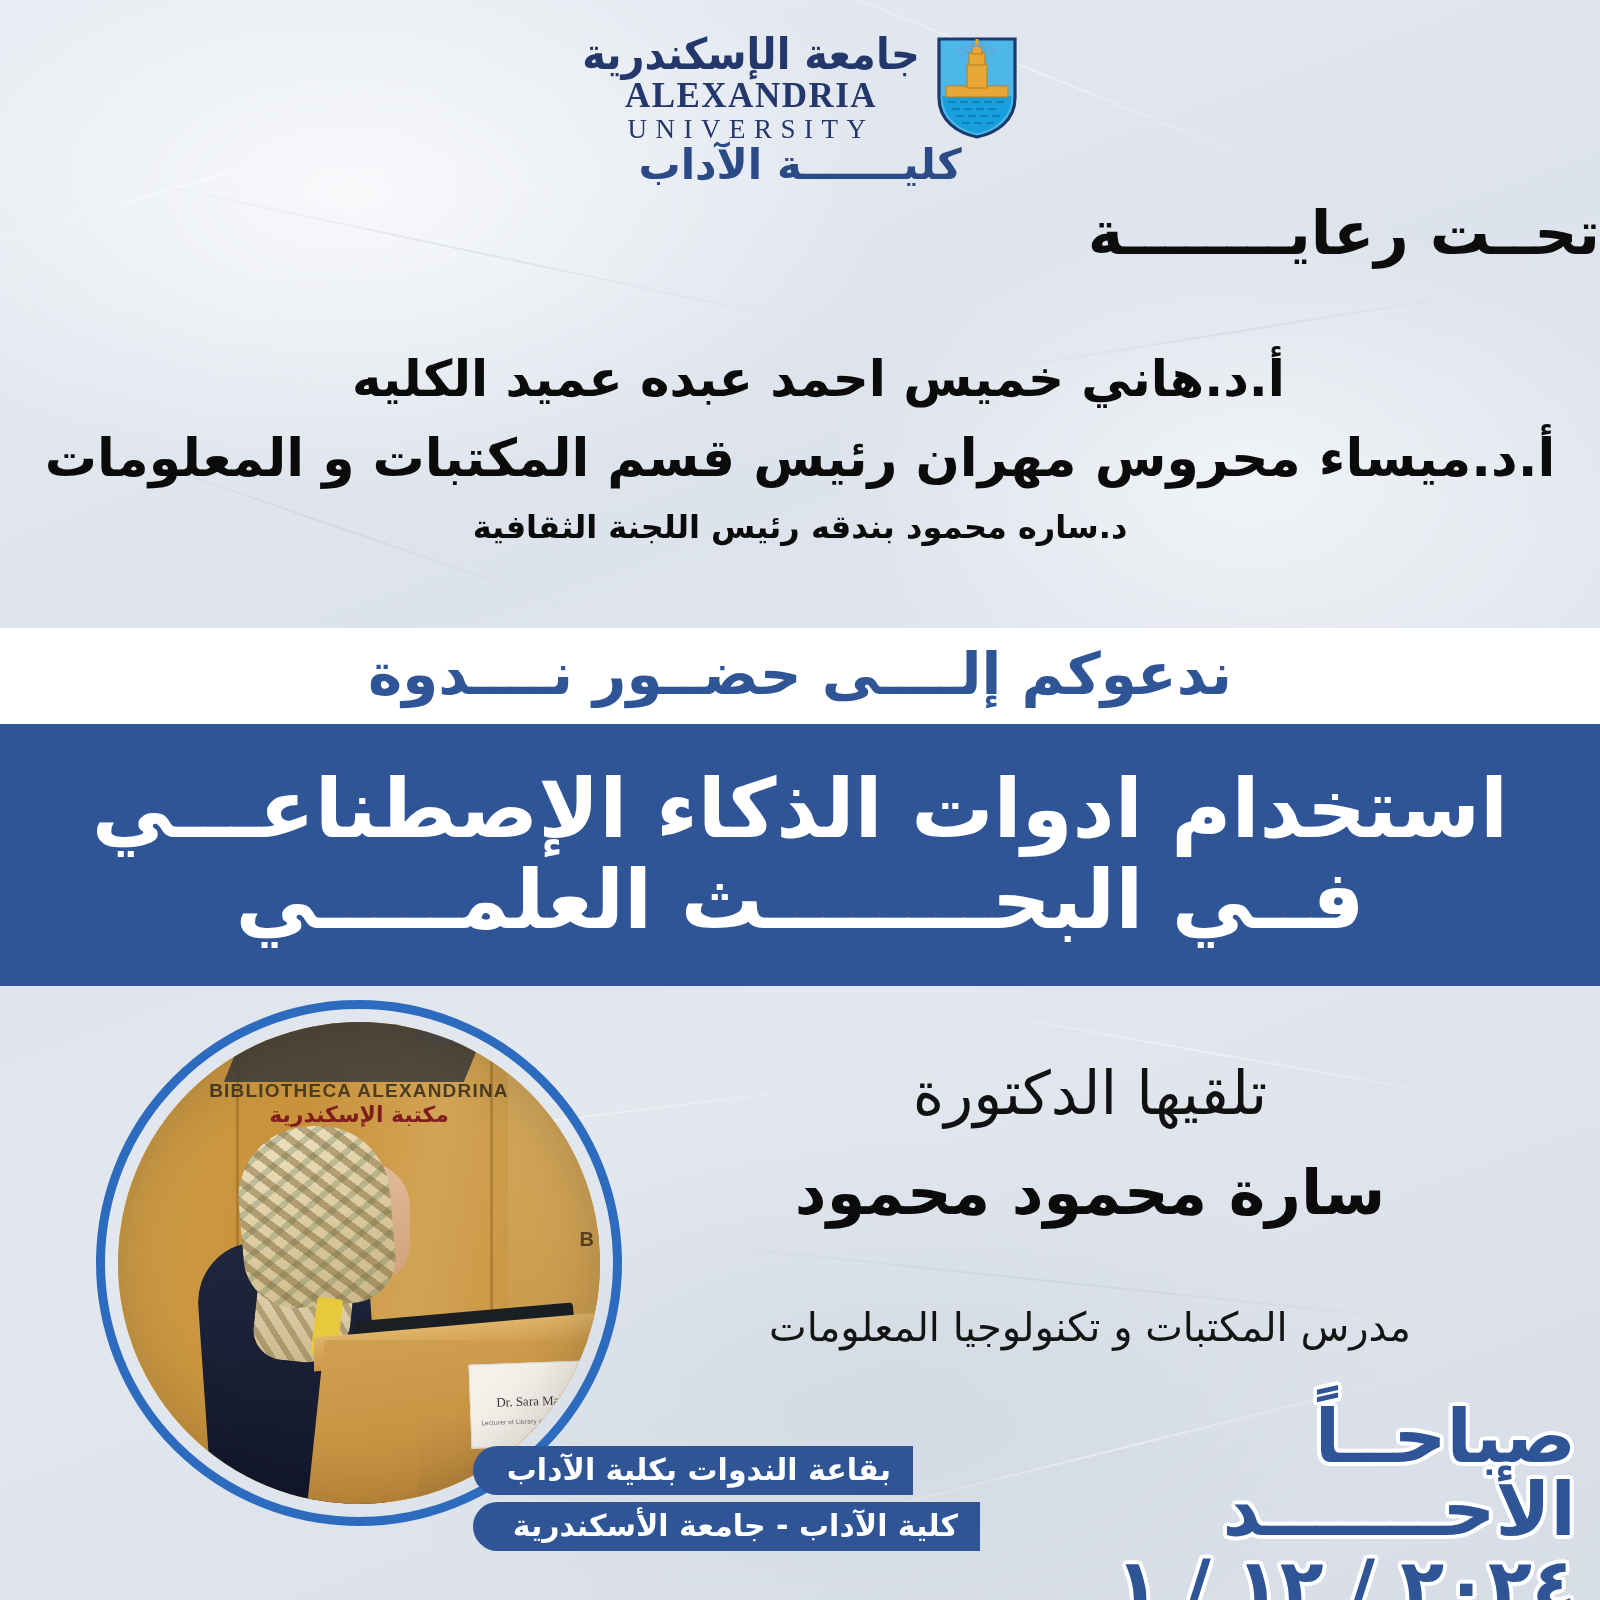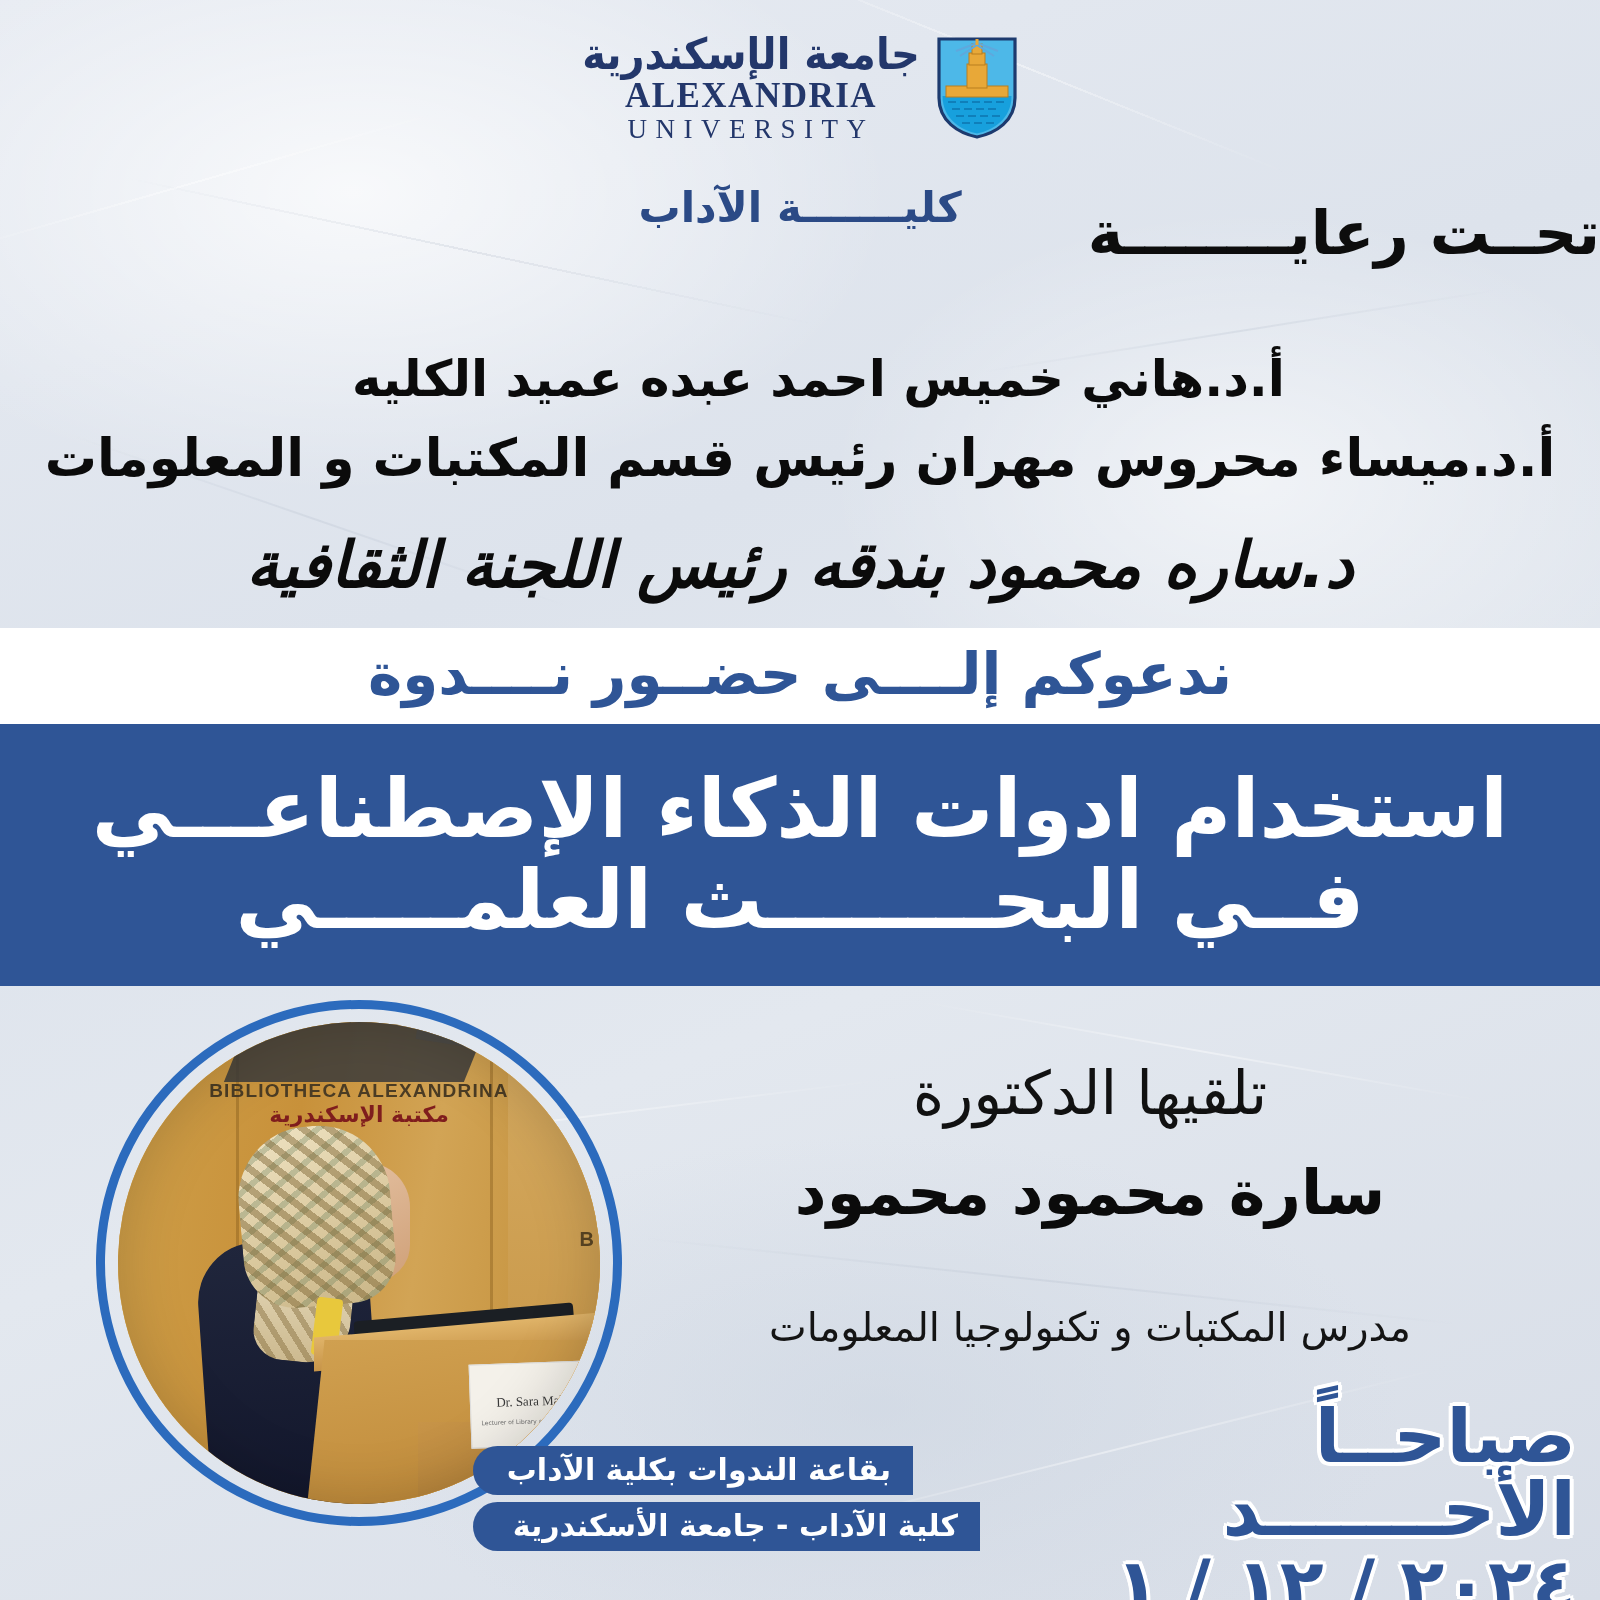--- a/index.html
+++ b/index.html
@@ -32,35 +32,35 @@
   .logo-ar{
     font-family:"DejaVu Sans","Liberation Sans",sans-serif;
     font-size:40px;font-weight:700;color:#23376b;letter-spacing:-1px;
     transform:scaleY(1.08);margin-bottom:4px;
   }
   .logo-en1{font-family:"Liberation Serif","DejaVu Serif",serif;font-size:35px;font-weight:700;color:#23376b;letter-spacing:1.5px;}
   .logo-en2{font-family:"Liberation Serif","DejaVu Serif",serif;font-size:27px;font-weight:400;color:#23376b;letter-spacing:8.5px;margin-top:3px;}
   .shield{width:82px;height:104px;position:relative;flex:0 0 auto;}
   .faculty-line{
     position:absolute;top:140px;left:0;right:0;text-align:center;
-    font-size:42px;font-weight:600;color:#2b4a86;letter-spacing:0;margin-top:43px;
+    font-size:42px;font-weight:600;color:#2b4a86;letter-spacing:0;
   }
 
   
   .patronage-title{
     position:absolute;top:198px;left:0;right:0;text-align:right;
     font-size:60px;font-weight:800;color:#0d0d0d;
   }
   .name-line{
     position:absolute;left:0;right:0;text-align:center;
     font-weight:800;color:#0b0b0b;
   }
   .name-1{top:350px;font-size:50px;margin-left:37px;}
   .name-2{top:428px;font-size:52px;}
-  .name-3{top:528px;font-size:64px;font-style:italic;}
+  .name-3{top:508px;font-size:32px;}
 
   
   .invite-band{
     position:absolute;top:628px;left:0;width:1600px;height:96px;
     background:#ffffff;display:flex;align-items:center;justify-content:center;
   }
   .invite-text{
     font-size:58px;font-weight:800;color:#2f5596;letter-spacing:0;
     transform:translateY(-2px);
   }

